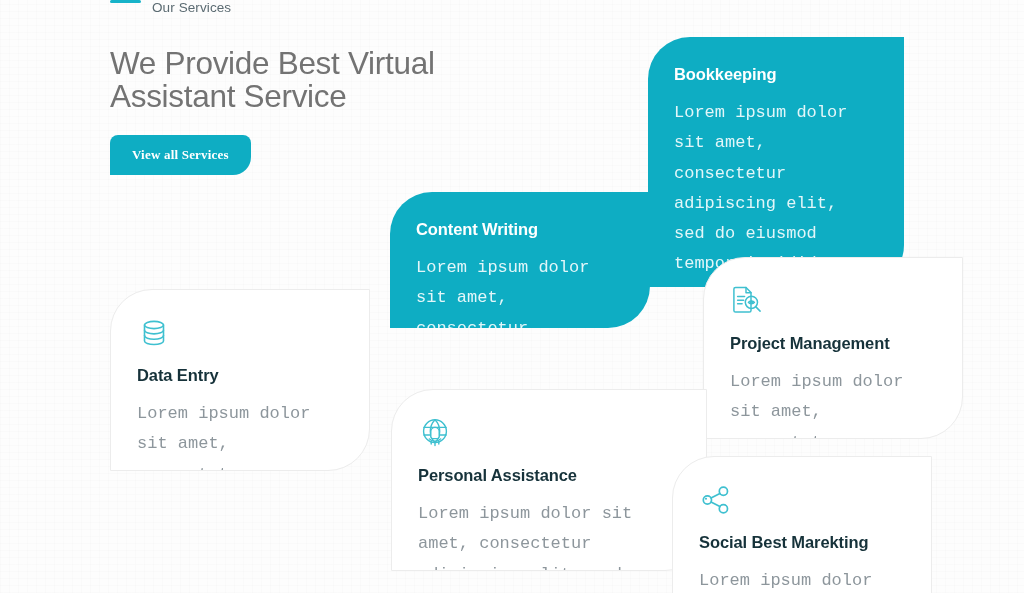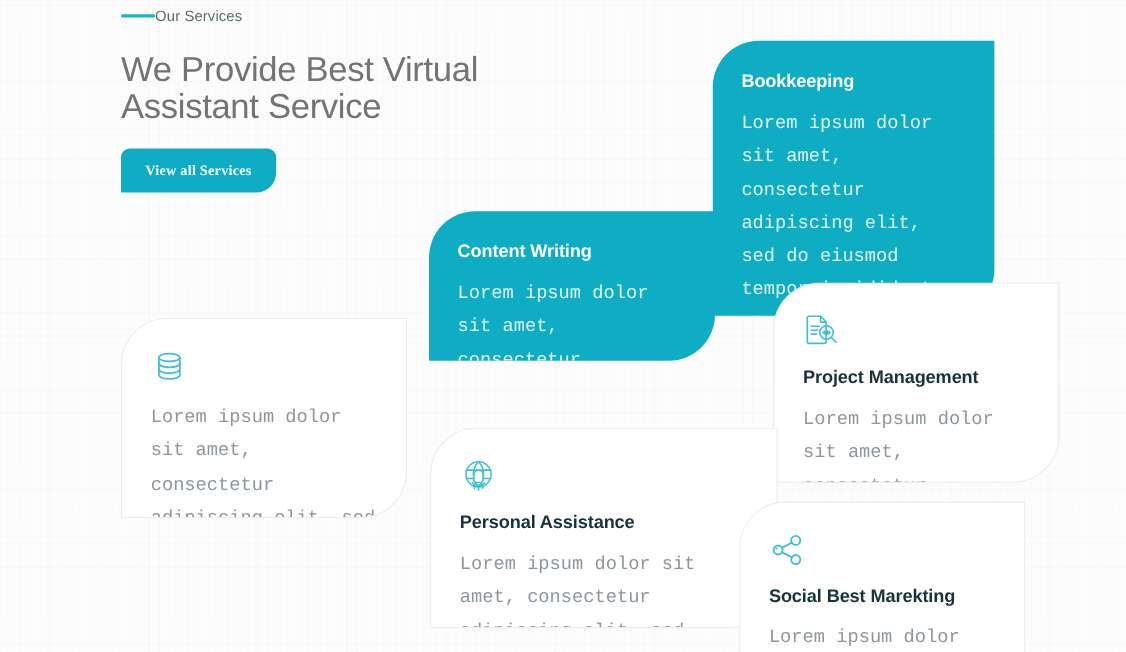--- a/index.html
+++ b/index.html
@@ -39,21 +39,22 @@
   
   .header-block {
     position: absolute;
     left: 110px;
     top: 0px;
     width: 420px;
   }
 
   .eyebrow {
     display: flex;
-    align-items: center;
+    align-items: flex-start;
+    gap: 11px;
     height: 28px;
   }
   .eyebrow-dash {
     display: block;
     width: 31px;
     height: 3px;
     background: #17b3c9;
     border-radius: 2px;
   }
   .eyebrow-text {
@@ -218,20 +219,21 @@
   <div class="card outline" id="card-data-entry">
     <div class="card-inner">
       <span class="card-icon">
         <svg viewBox="0 0 34 34" width="34" height="34" fill="none" stroke="#3fc0d0" stroke-width="1.6" stroke-linecap="round" stroke-linejoin="round">
           <ellipse cx="17" cy="9" rx="9.5" ry="3.6"></ellipse>
           <path d="M7.5 9v5.3c0 2 4.25 3.6 9.5 3.6s9.5-1.6 9.5-3.6V9"></path>
           <path d="M7.5 14.3v5.3c0 2 4.25 3.6 9.5 3.6s9.5-1.6 9.5-3.6v-5.3"></path>
           <path d="M7.5 19.6v5.3c0 2 4.25 3.6 9.5 3.6s9.5-1.6 9.5-3.6v-5.3"></path>
         </svg>
       </span>
+      <div class="card-title">Data Entry</div>
       <div class="card-desc">Lorem ipsum dolor sit amet, consectetur adipiscing elit, sed do eiusmod tempor incididunt ut labore et dolore</div>
     </div>
   </div>
 
   <div class="card outline" id="card-project">
     <div class="card-inner">
       <span class="card-icon">
         <svg viewBox="0 0 34 34" width="34" height="34" fill="none" stroke="#3fc0d0" stroke-width="1.5" stroke-linecap="round" stroke-linejoin="round">
           <path d="M5.5 3.5h10.5l5 5v18a1.6 1.6 0 0 1-1.6 1.6H5.5A1.6 1.6 0 0 1 3.9 26.5V5.1A1.6 1.6 0 0 1 5.5 3.5z"></path>
           <path d="M16 3.6v5.2h5"></path>

